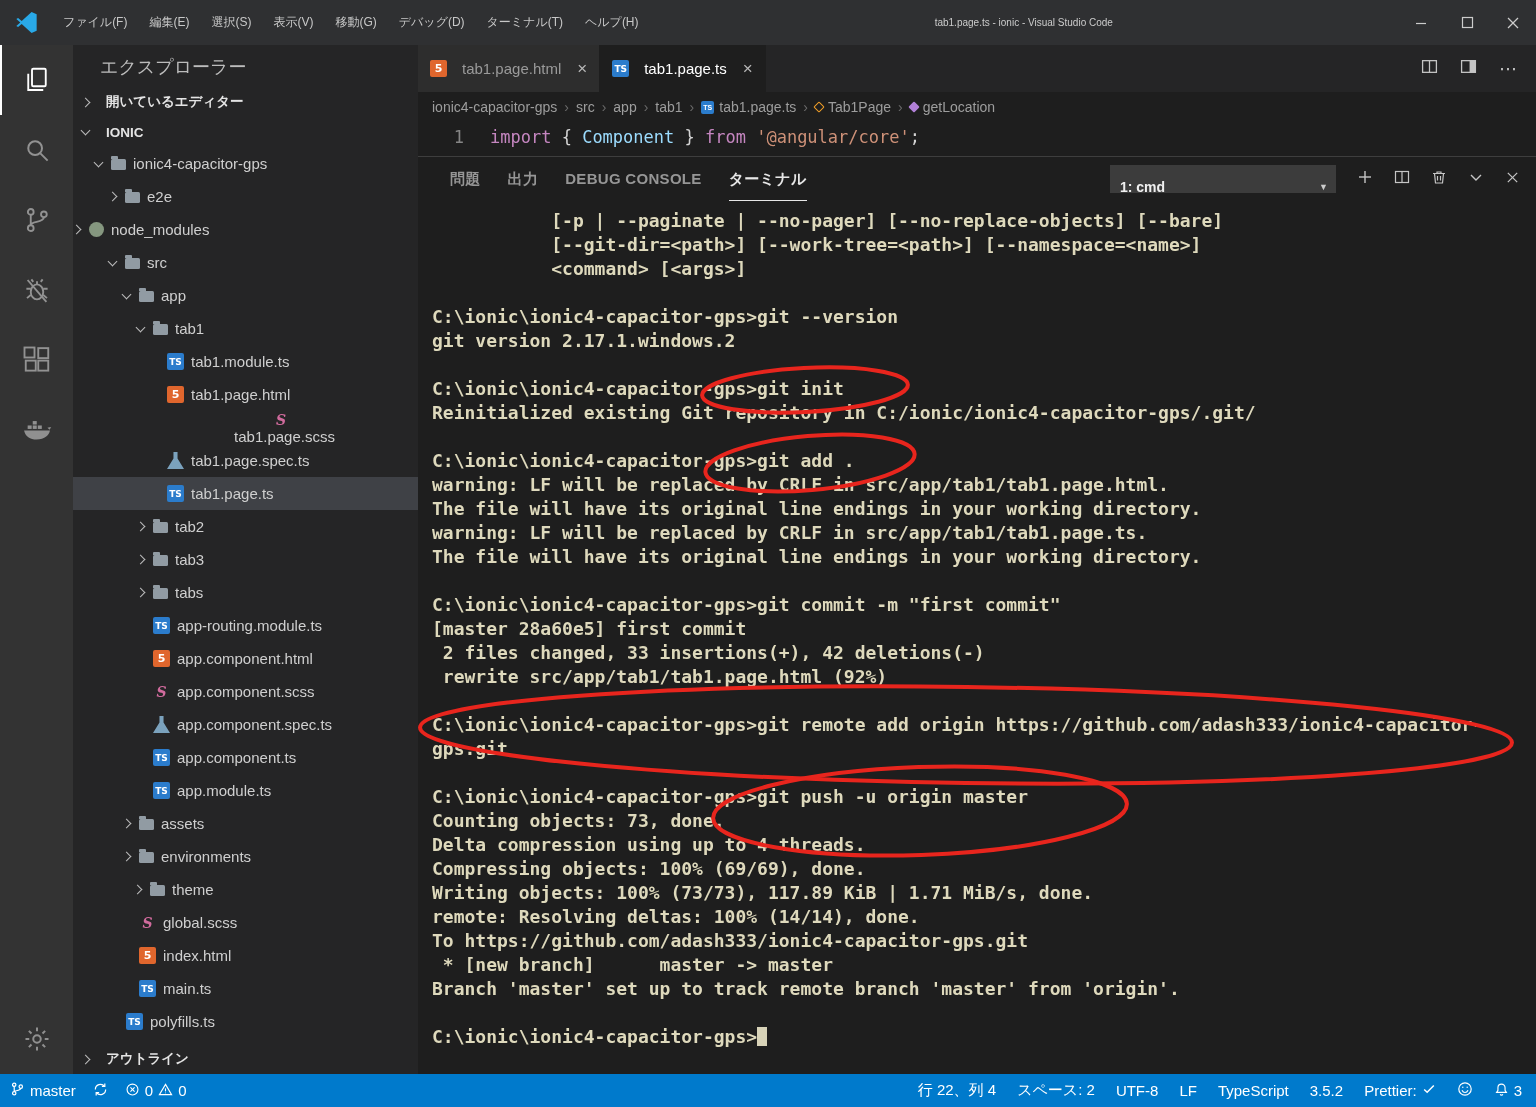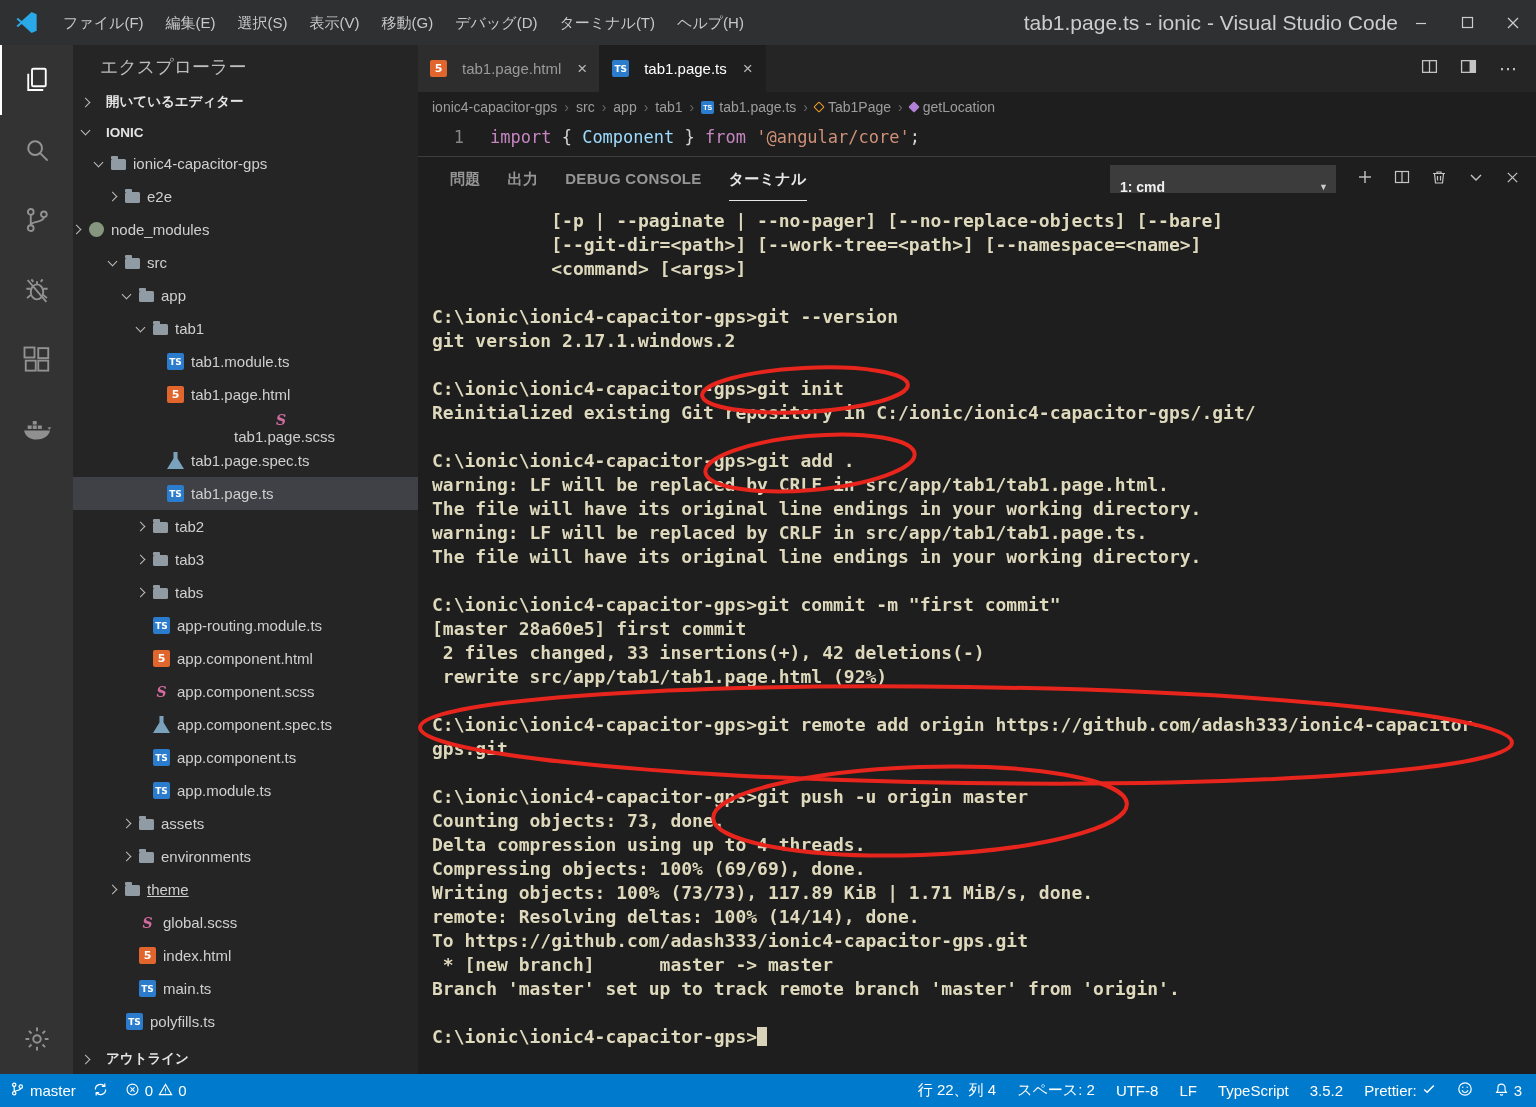--- a/index.html
+++ b/index.html
@@ -4,22 +4,22 @@
 <style>
   * { margin:0; padding:0; box-sizing:border-box; }
   html,body { width:1536px; height:1107px; overflow:hidden; background:#1e1e1e;
               font-family:"Liberation Sans","DejaVu Sans",sans-serif; }
   .window { width:100%; height:100%; display:flex; flex-direction:column; }
 
   
   .titlebar { height:45px; background:#2f3032; display:flex; align-items:center; flex:none; color:#c8c8c8; }
   .logo { width:52px; display:flex; justify-content:center; align-items:center; }
   .menubar { display:flex; }
-  .menu-item { padding:0 11px; font-size:15px; line-height:45px; white-space:nowrap; cursor:default; }
-  .title-text { flex:1; text-align:right; font-size:21px; color:#cccccc; white-space:nowrap; overflow:hidden; }
+  .menu-item { padding:0 11px; font-size:12px; line-height:45px; white-space:nowrap; cursor:default; }
+  .title-text { flex:1; text-align:center; font-size:10px; color:#cccccc; white-space:nowrap; overflow:hidden; }
   .win-controls { display:flex; }
   .win-btn { width:46px; height:45px; display:flex; align-items:center; justify-content:center; }
 
   
   .main { flex:1; display:flex; min-height:0; }
 
   
   .activitybar { width:73px; background:#333333; flex:none; display:flex; flex-direction:column; align-items:center; }
   .act-item { width:73px; height:70px; display:flex; align-items:center; justify-content:center; position:relative; opacity:.55; }
   .act-item.active { opacity:1; }
@@ -307,21 +307,21 @@
           <div class="tree-row" style="padding-left: 50px;">
             <span class="chev right"></span>
             <span class="ic ic-folder"></span>
             <span class="tree-label">assets</span>
           </div>
           <div class="tree-row" style="padding-left: 50px;">
             <span class="chev right"></span>
             <span class="ic ic-folder"></span>
             <span class="tree-label">environments</span>
           </div>
-          <div class="tree-row" style="padding-left: 36px; text-decoration: underline;">
+          <div class="tree-row" style="padding-left: 61px;">
             <span class="chev right"></span>
             <span class="ic ic-folder"></span>
             <span class="tree-label">theme</span>
           </div>
           <div class="tree-row" style="padding-left: 50px;">
             <span class="chev-spacer"></span>
             <span class="ic ic-scss"></span>
             <span class="tree-label">global.scss</span>
           </div>
           <div class="tree-row" style="padding-left: 50px;">

